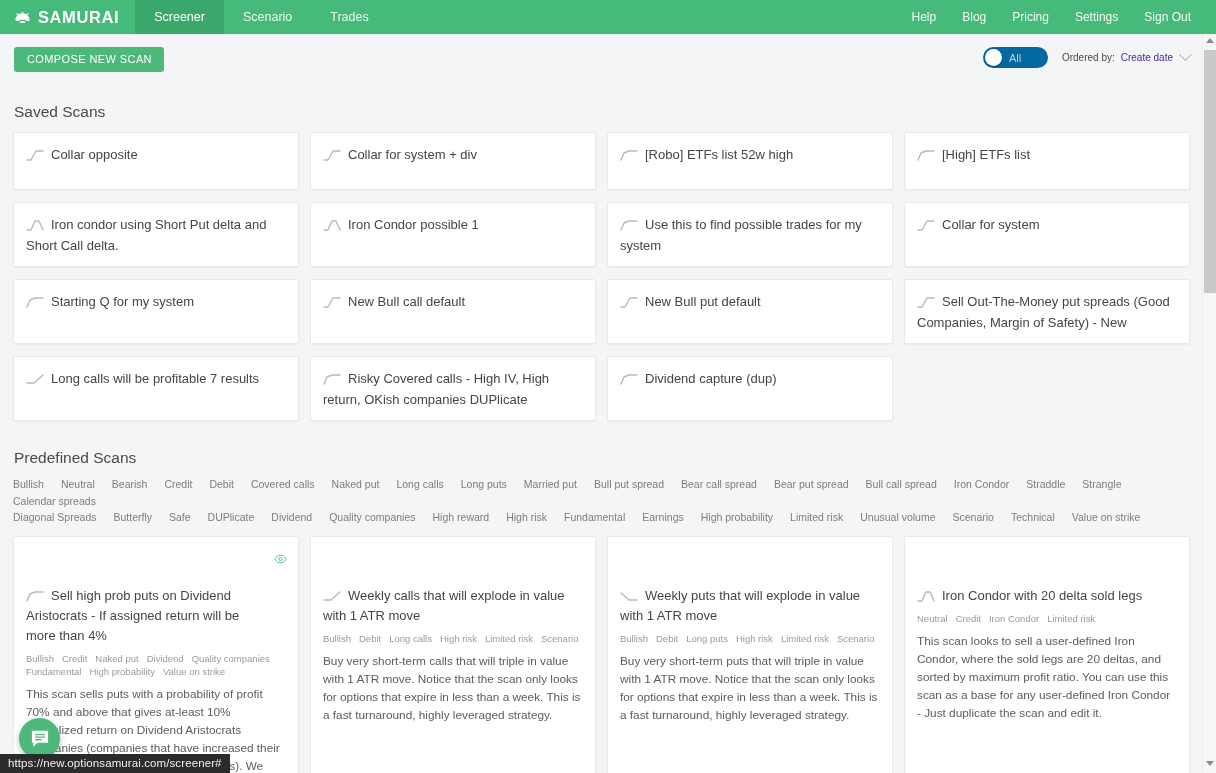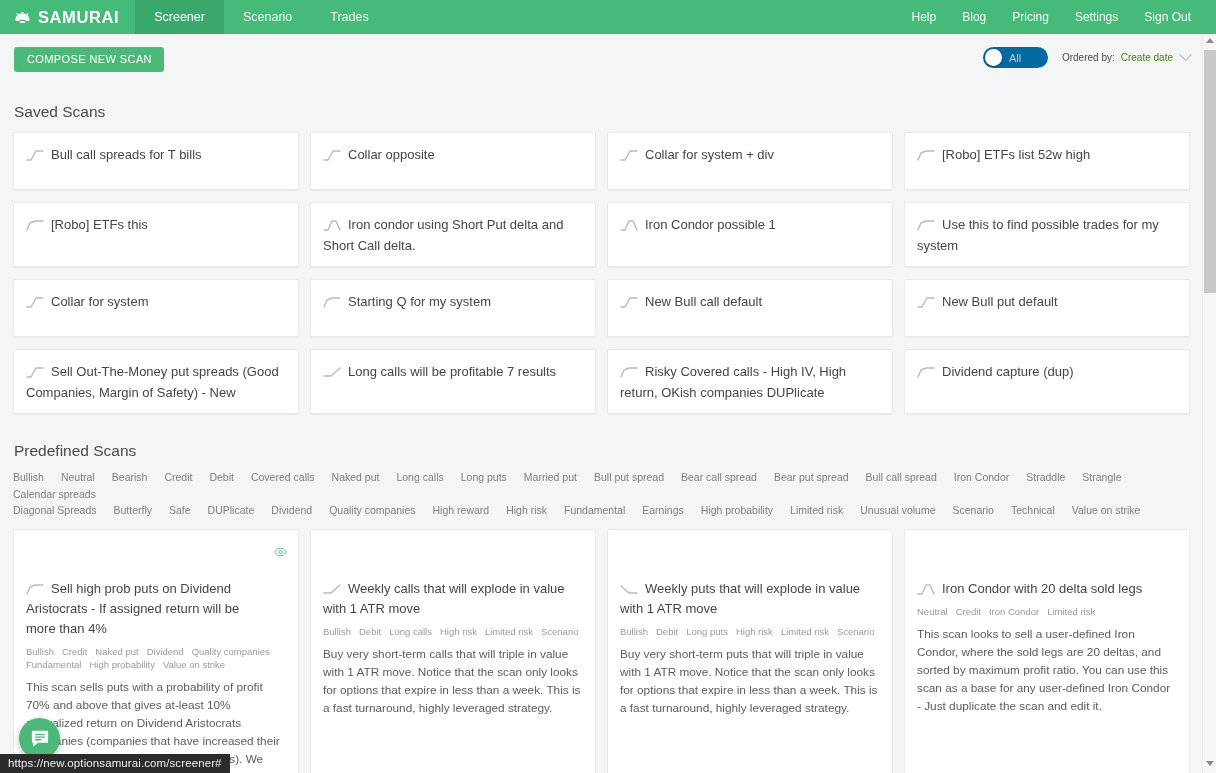--- a/index.html
+++ b/index.html
@@ -86,21 +86,21 @@
     background:#ffffff;
     position:absolute; left:2px;
     box-shadow:0 1px 2px rgba(0,0,0,.3);
   }
   .toggle .tg-label {
     position:absolute; left:26px;
     font-size:11px; color:#c8c8c8;
   }
   .ordered { display:flex; align-items:center; gap:6px; font-size:10px; color:#4a4a4a; }
   .ordered .ord-label { color:#4a4a4a; }
-  .ordered .ord-value { color:#4d7c0f; }
+  .ordered .ord-value { color:#4c1d95; }
   .chev {
     width:9px; height:9px;
     border-right:1.4px solid #b9b9b9;
     border-bottom:1.4px solid #b9b9b9;
     transform:rotate(45deg) translate(-2px,-2px);
     margin-left:2px;
   }
 
   .section-title {
     font-size:15.5px; color:#4a4a4a; font-weight:normal;
@@ -284,41 +284,36 @@
       </div>
     </div>
   </div>
 
   <div class="section-title">Saved Scans</div>
 
   <div class="grid" id="saved-grid">
       <div class="card">
         <div class="card-title"><span class="pico"><svg viewBox="0 0 18 14" width="18" height="14" aria-hidden="true">
               <path d="M1 12 L5 12 L10 3 L17 3" stroke="#b9b9b9" stroke-width="1.4" fill="none" stroke-linecap="round" stroke-linejoin="round"></path>
-            </svg></span><span>Bull call spreads for T bills</span></div>
-      </div>
-      <div class="card">
-        <div class="card-title"><span class="pico"><svg viewBox="0 0 18 14" width="18" height="14" aria-hidden="true">
-              <path d="M1 12 L5 12 L10 3 L17 3" stroke="#b9b9b9" stroke-width="1.4" fill="none" stroke-linecap="round" stroke-linejoin="round"></path>
             </svg></span><span>Collar opposite</span></div>
       </div>
       <div class="card">
         <div class="card-title"><span class="pico"><svg viewBox="0 0 18 14" width="18" height="14" aria-hidden="true">
               <path d="M1 12 L5 12 L10 3 L17 3" stroke="#b9b9b9" stroke-width="1.4" fill="none" stroke-linecap="round" stroke-linejoin="round"></path>
             </svg></span><span>Collar for system + div</span></div>
       </div>
       <div class="card">
         <div class="card-title"><span class="pico"><svg viewBox="0 0 18 14" width="18" height="14" aria-hidden="true">
               <path d="M1 12 L4 5 L9 3 L17 3" stroke="#b9b9b9" stroke-width="1.4" fill="none" stroke-linecap="round" stroke-linejoin="round"></path>
             </svg></span><span>[Robo] ETFs list 52w high</span></div>
       </div>
       <div class="card">
         <div class="card-title"><span class="pico"><svg viewBox="0 0 18 14" width="18" height="14" aria-hidden="true">
               <path d="M1 12 L4 5 L9 3 L17 3" stroke="#b9b9b9" stroke-width="1.4" fill="none" stroke-linecap="round" stroke-linejoin="round"></path>
-            </svg></span><span>[Robo] ETFs this</span></div>
+            </svg></span><span>[High] ETFs list</span></div>
       </div>
       <div class="card">
         <div class="card-title"><span class="pico"><svg viewBox="0 0 18 14" width="18" height="14" aria-hidden="true">
               <path d="M1 12 L5 12 L9 3 L13 3 L17 12" stroke="#b9b9b9" stroke-width="1.4" fill="none" stroke-linecap="round" stroke-linejoin="round"></path>
             </svg></span><span>Iron condor using Short Put delta and Short Call delta.</span></div>
       </div>
       <div class="card">
         <div class="card-title"><span class="pico"><svg viewBox="0 0 18 14" width="18" height="14" aria-hidden="true">
               <path d="M1 12 L5 12 L9 3 L13 3 L17 12" stroke="#b9b9b9" stroke-width="1.4" fill="none" stroke-linecap="round" stroke-linejoin="round"></path>
             </svg></span><span>Iron Condor possible 1</span></div>

